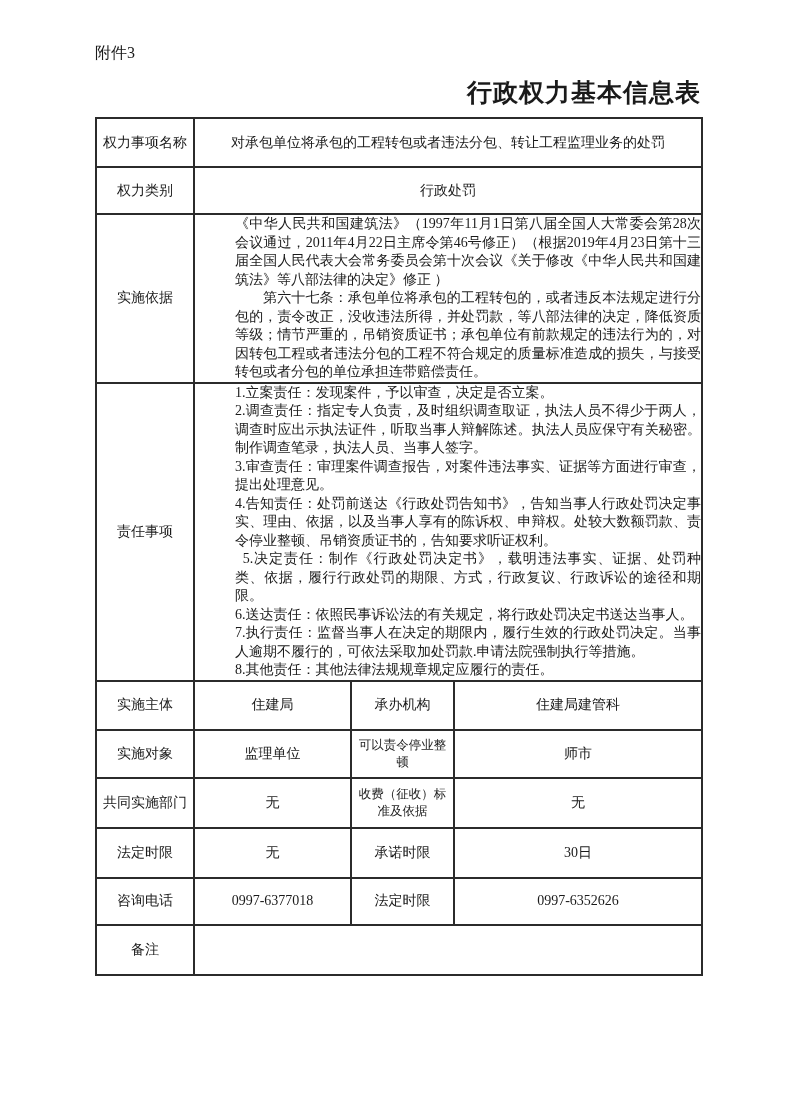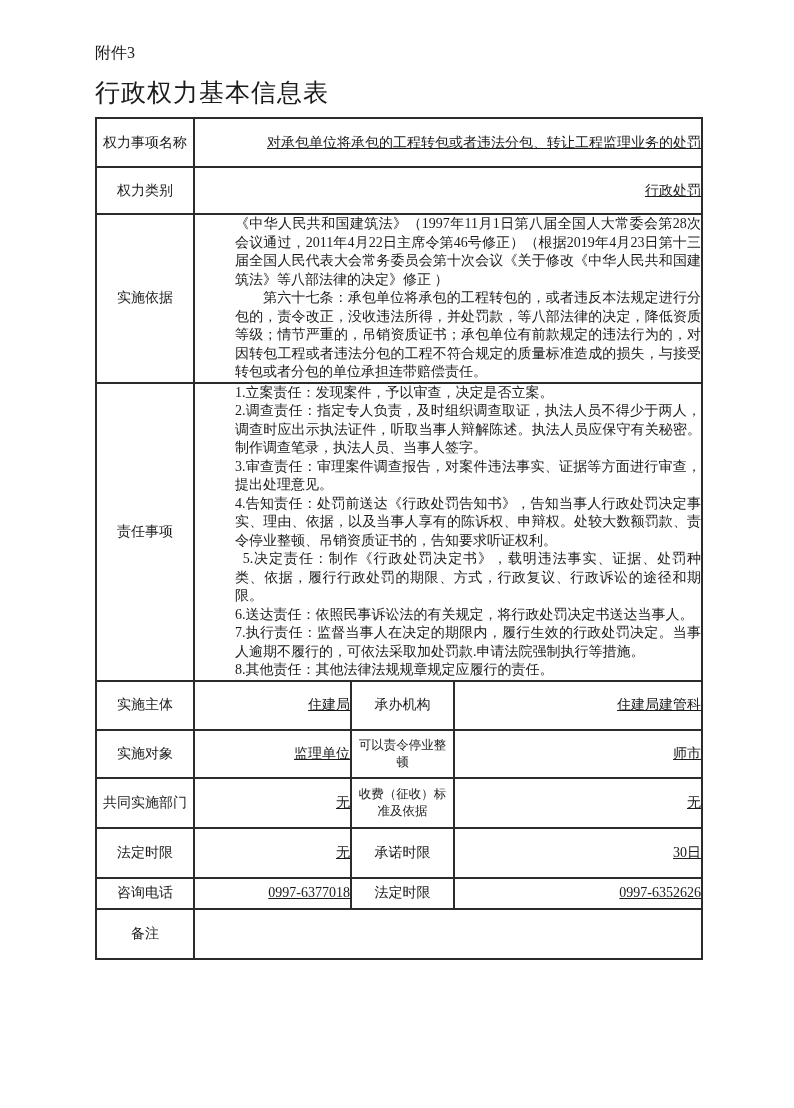--- a/index.html
+++ b/index.html
@@ -13,23 +13,23 @@
   }
   .doc { position: relative; width: 794px; height: 1108px; }
   .attachment {
     margin: 42px 0 0 95px;
     font-size: 16px;
     line-height: 21px;
   }
   .title {
     margin: 13px 93px 8px 95px;
     width: 606px;
-    text-align: left;
+    text-align: right;
     font-size: 25px;
-    font-weight: normal;
+    font-weight: bold;
     line-height: 33px;
     letter-spacing: 1px;
   }
   table.info-table {
     table-layout: fixed;
     width: 606px;
     margin: 8px 93px 0 95px;
     border-collapse: collapse;
     border: 2px solid #a3a3a3;
   }
@@ -42,23 +42,22 @@
   }
   .label-cell {
     text-align: center;
     padding: 2px 2px;
   }
   .label-cell.small {
     font-size: 12.5px;
     padding: 2px 1px;
   }
   .value-cell {
-    text-align: right;
+    text-align: center;
     padding: 2px 4px;
-    text-decoration: underline;
   }
   .text-cell {
     text-align: justify;
     padding: 3px 8px 3px 6px;
     line-height: 18.5px;
   }
   .text-cell p { margin: 0; padding-left: 40px; }
   .indent-2em { text-indent: 2em; }
   .indent-half { text-indent: 0.55em; }
 </style>
@@ -133,21 +132,21 @@
         <td class="value-cell">无</td>
       </tr>
 
       <tr style="height:50px">
         <th class="label-cell">法定时限</th>
         <td class="value-cell">无</td>
         <th class="label-cell">承诺时限</th>
         <td class="value-cell">30日</td>
       </tr>
 
-      <tr style="height:31px">
+      <tr style="height:47px">
         <th class="label-cell">咨询电话</th>
         <td class="value-cell">0997-6377018</td>
         <th class="label-cell">法定时限</th>
         <td class="value-cell">0997-6352626</td>
       </tr>
 
       <tr style="height:50px">
         <th class="label-cell">备注</th>
         <td class="value-cell" colspan="3"></td>
       </tr>

